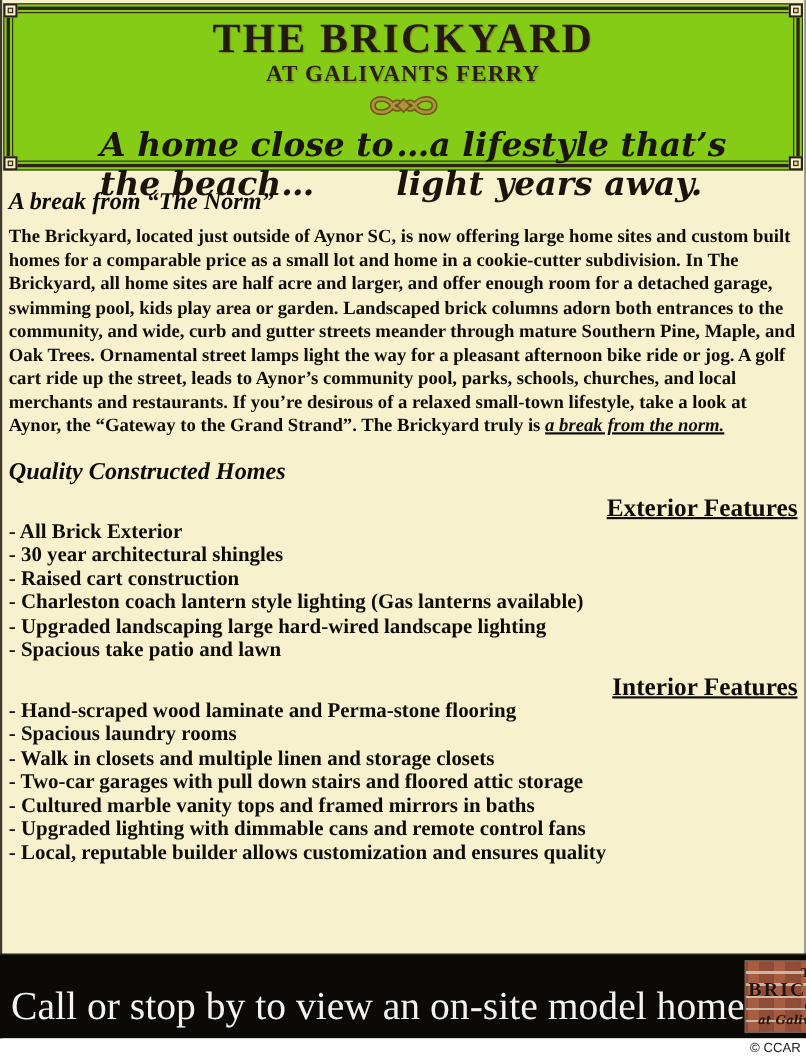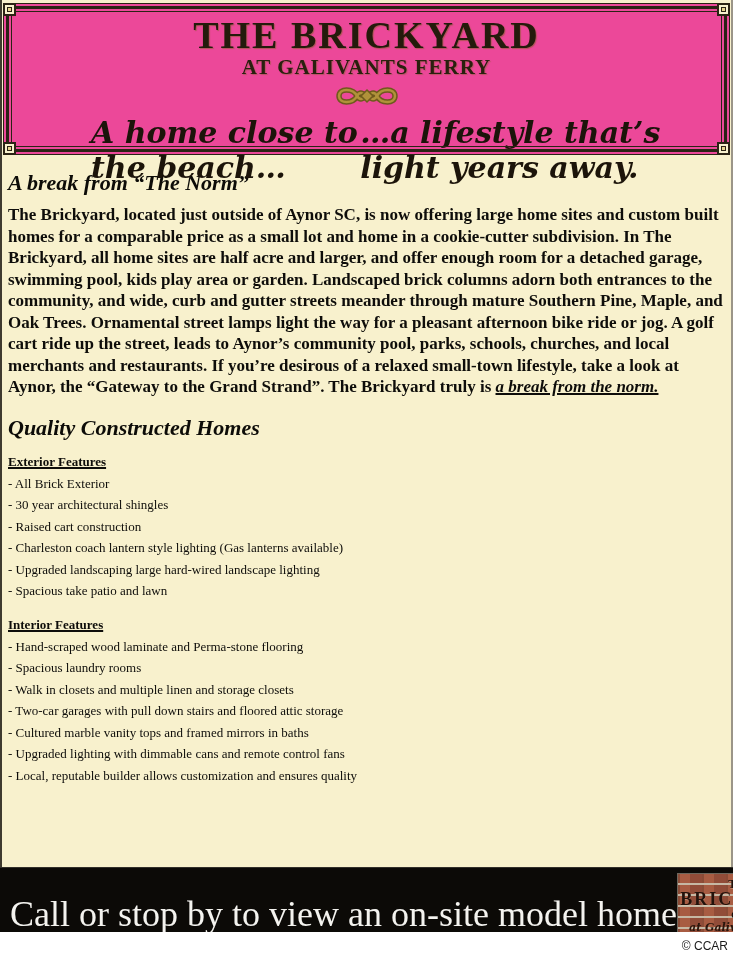--- a/index.html
+++ b/index.html
@@ -7,21 +7,21 @@
     width:733px;height:960px;position:relative;overflow:hidden;
     background:#f8f1cd;
     font-family:"Liberation Serif", serif;
   }
   .page-edges{position:absolute;inset:0;border-left:2px solid #3f3a2f;border-right:2px solid #9b9588;pointer-events:none;z-index:5;}
 
   
   .frame-outer{
     position:absolute;left:3px;right:3px;top:3px;height:152px;
     border:1px solid #2b2315;padding:2px;box-sizing:border-box;
-    background:#ec4899;z-index:2;
+    background:#84cc16;z-index:2;
   }
   .frame-inner{
     position:relative;width:100%;height:100%;box-sizing:border-box;
     border:3px solid #2b2315;
   }
   .frame-inner::before{
     content:"";position:absolute;inset:2px;border:1px solid #2b2315;pointer-events:none;
   }
   .corner{
     position:absolute;width:13px;height:13px;background:#f8f1cd;
@@ -56,25 +56,25 @@
     font-size:22px;line-height:26px;color:#0d0c08;margin:14px 0 8px 0;
     text-decoration-thickness:2px;text-underline-offset:3px;
   }
   .intro-body{
     font-weight:bold;font-size:17px;line-height:21.5px;color:#0e0d0a;
     margin:0 0 17px 0;text-align:left;
   }
   .intro-emph{font-style:italic;text-decoration:underline;text-decoration-thickness:2px;}
   .quality-heading{margin:0 0 10px 0;}
   .feature-title{
-    font-weight:bold;font-size:13px;line-height:22px;color:#0e0d0a;
-    text-decoration:underline;text-decoration-thickness:1.5px;
+    font-weight:bold;font-size:23px;line-height:22px;color:#0e0d0a;
+    text-decoration:underline;text-decoration-thickness:1.5px;text-align:right;
   }
   .feature-list{margin:0 0 12px 0;}
-  .feature-item{font-weight:normal;font-size:13px;line-height:21.5px;color:#0e0d0a;}
+  .feature-item{font-weight:bold;font-size:19px;line-height:21.5px;color:#0e0d0a;}
 
   
   .footer-bar{
     position:absolute;left:0;right:0;bottom:16px;height:76px;
     background:#0c0a07;display:flex;align-items:center;z-index:6;
     border-top:1px solid #33302a;
   }
   .cta{
     color:#f4f3ef;font-size:36px;line-height:40px;padding-left:10px;
     white-space:nowrap;flex:1;margin-top:15px;
@@ -87,21 +87,21 @@
     background-image:
       repeating-linear-gradient(0deg, rgba(0,0,0,0) 0 9px, #c6b8a4 9px 11px),
       repeating-linear-gradient(90deg, rgba(0,0,0,.18) 0 2px, rgba(0,0,0,0) 2px 24px),
       repeating-linear-gradient(90deg, #a85c42 0 12px, #914c38 12px 24px);
   }
   .logo-the{font-size:12px;line-height:12px;font-weight:bold;color:#23120b;letter-spacing:2px;text-shadow:0 1px 0 rgba(230,215,195,.35);}
   .logo-name{font-size:18px;line-height:18px;font-weight:bold;color:#23120b;letter-spacing:2px;text-shadow:0 1px 0 rgba(230,215,195,.35);}
   .logo-script{font-size:11px;line-height:12px;font-style:italic;font-weight:bold;color:#2a160d;font-family:"DejaVu Serif", serif;}
 
   .copyright-strip{
-    position:absolute;left:0;right:0;bottom:0;height:28px;background:#ffffff;
+    position:absolute;left:0;right:0;bottom:0;height:16px;background:#ffffff;
     display:flex;justify-content:flex-end;align-items:center;z-index:7;
     font-family:"Liberation Sans", sans-serif;font-size:12px;color:#1a1a1a;
     padding-right:5px;box-sizing:border-box;
   }
 </style>
 </head>
 <body>
 
 <div class="page-edges"></div>
 

